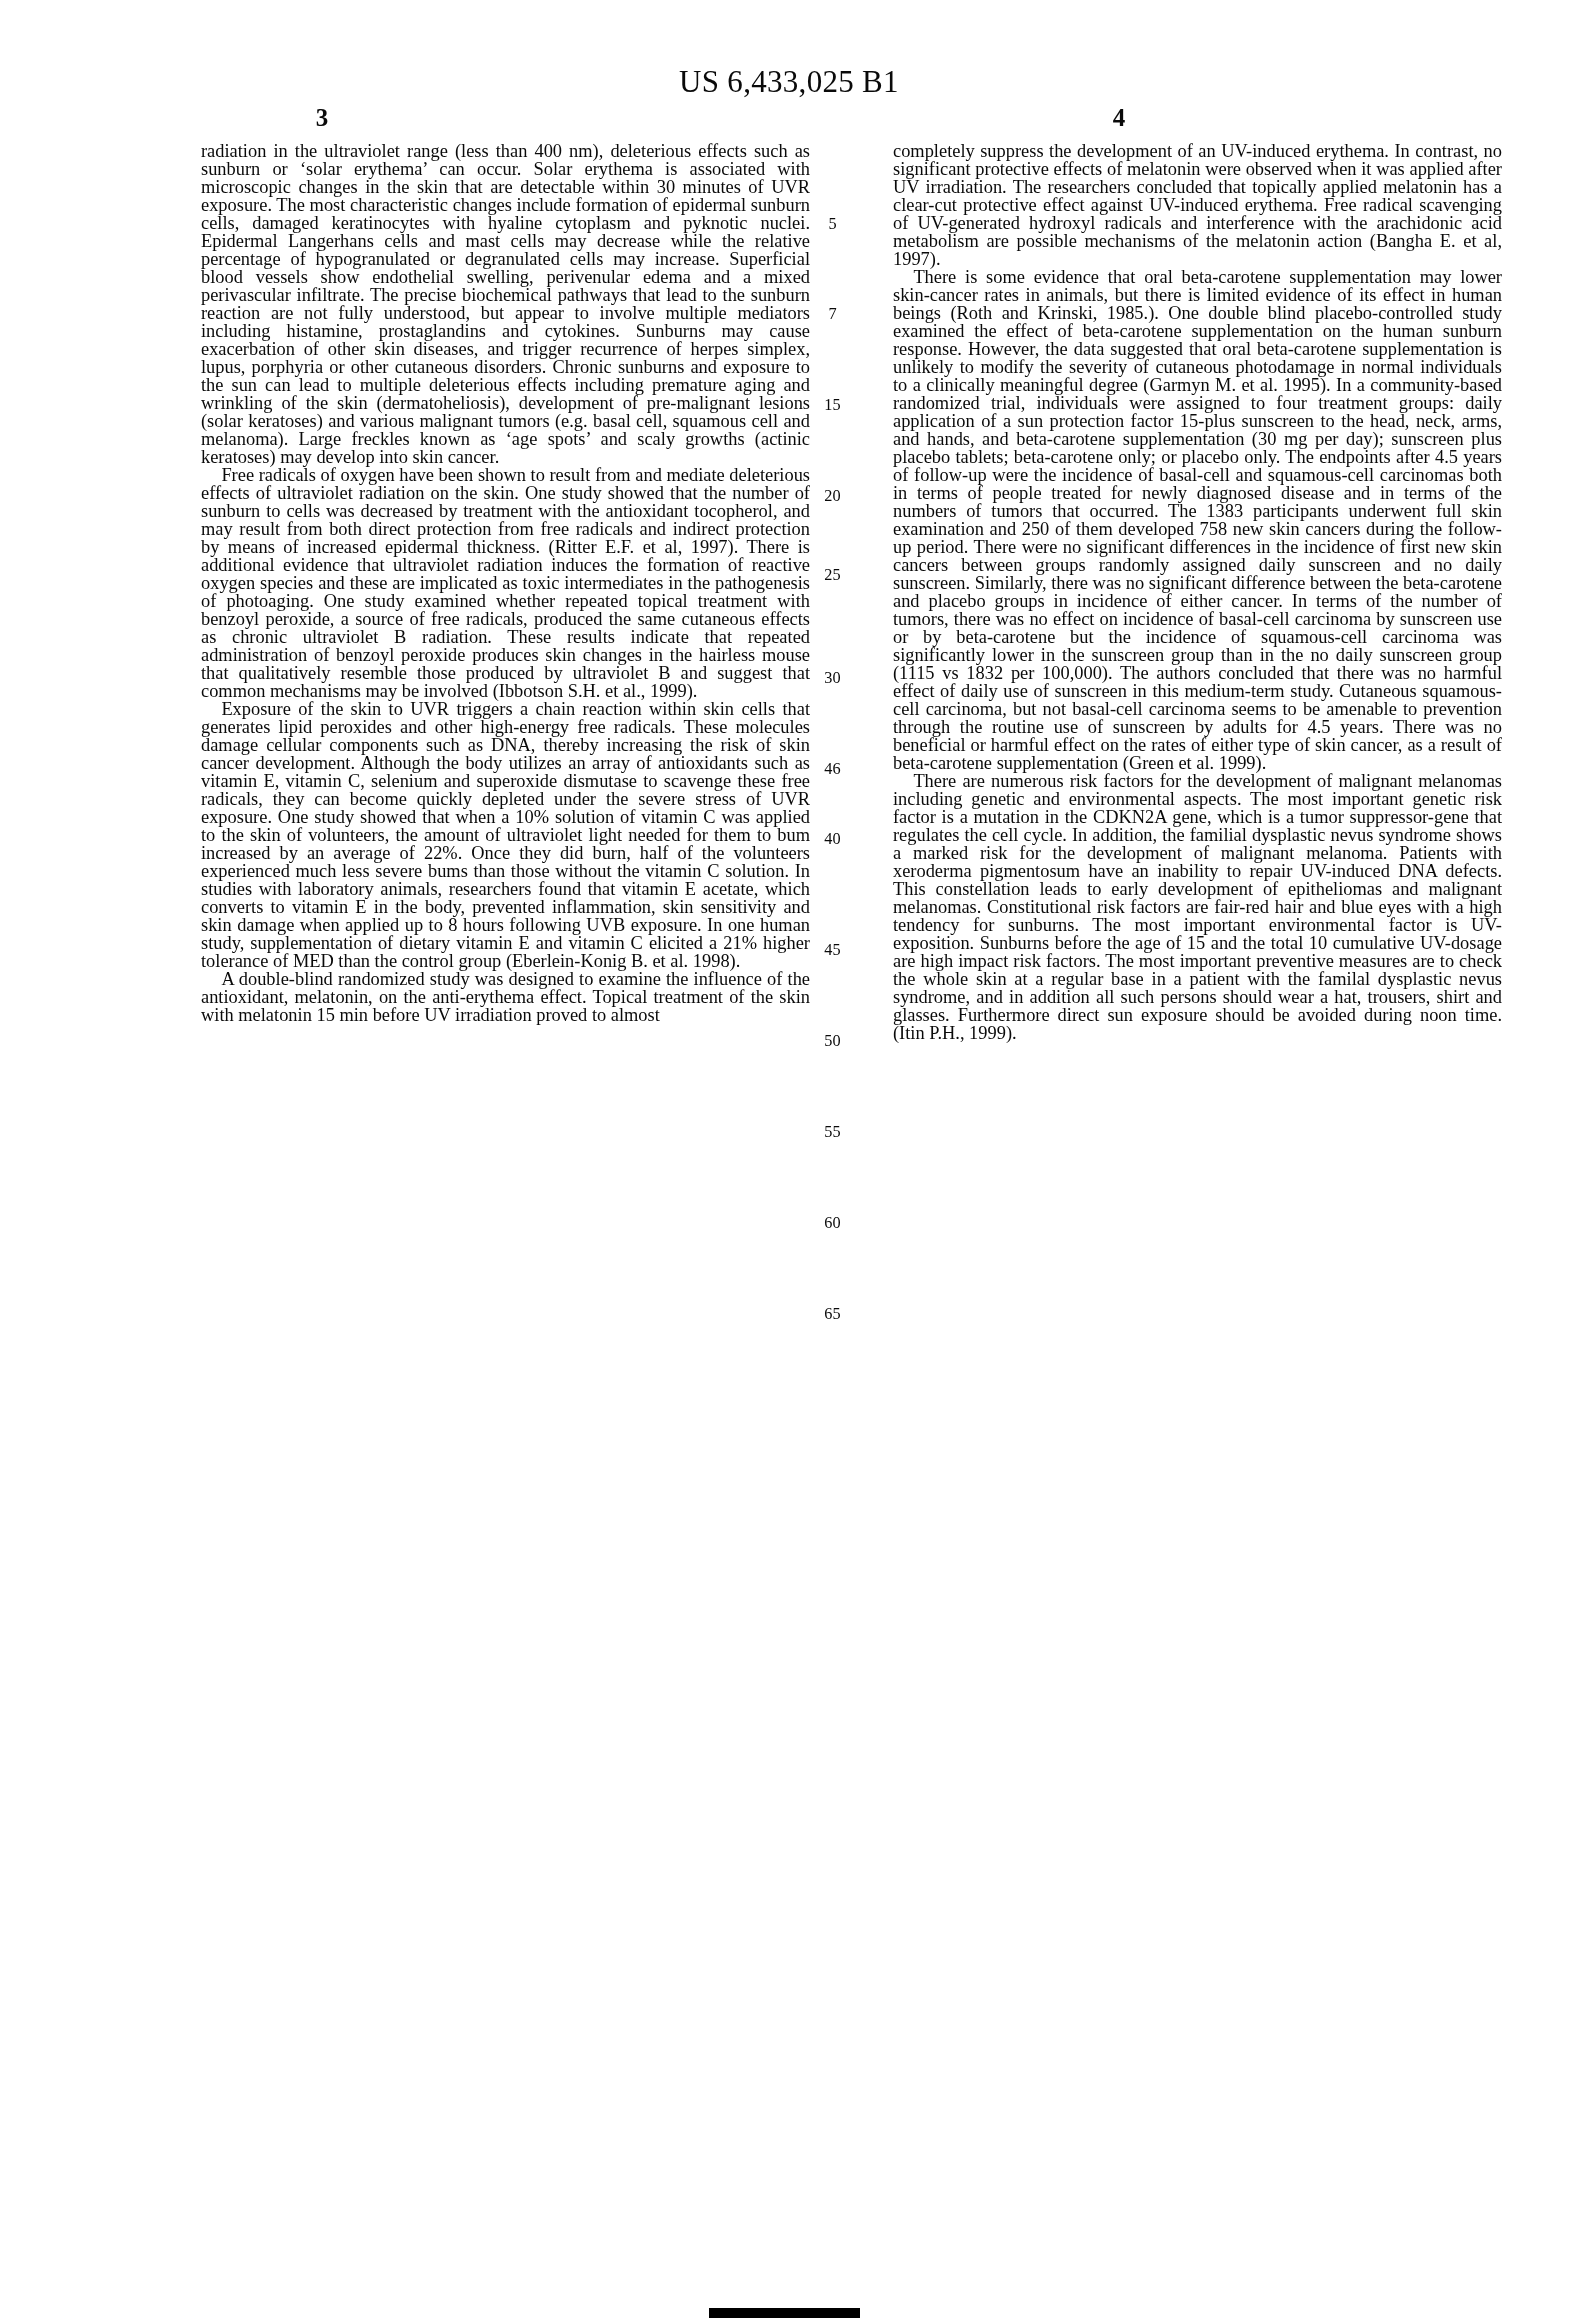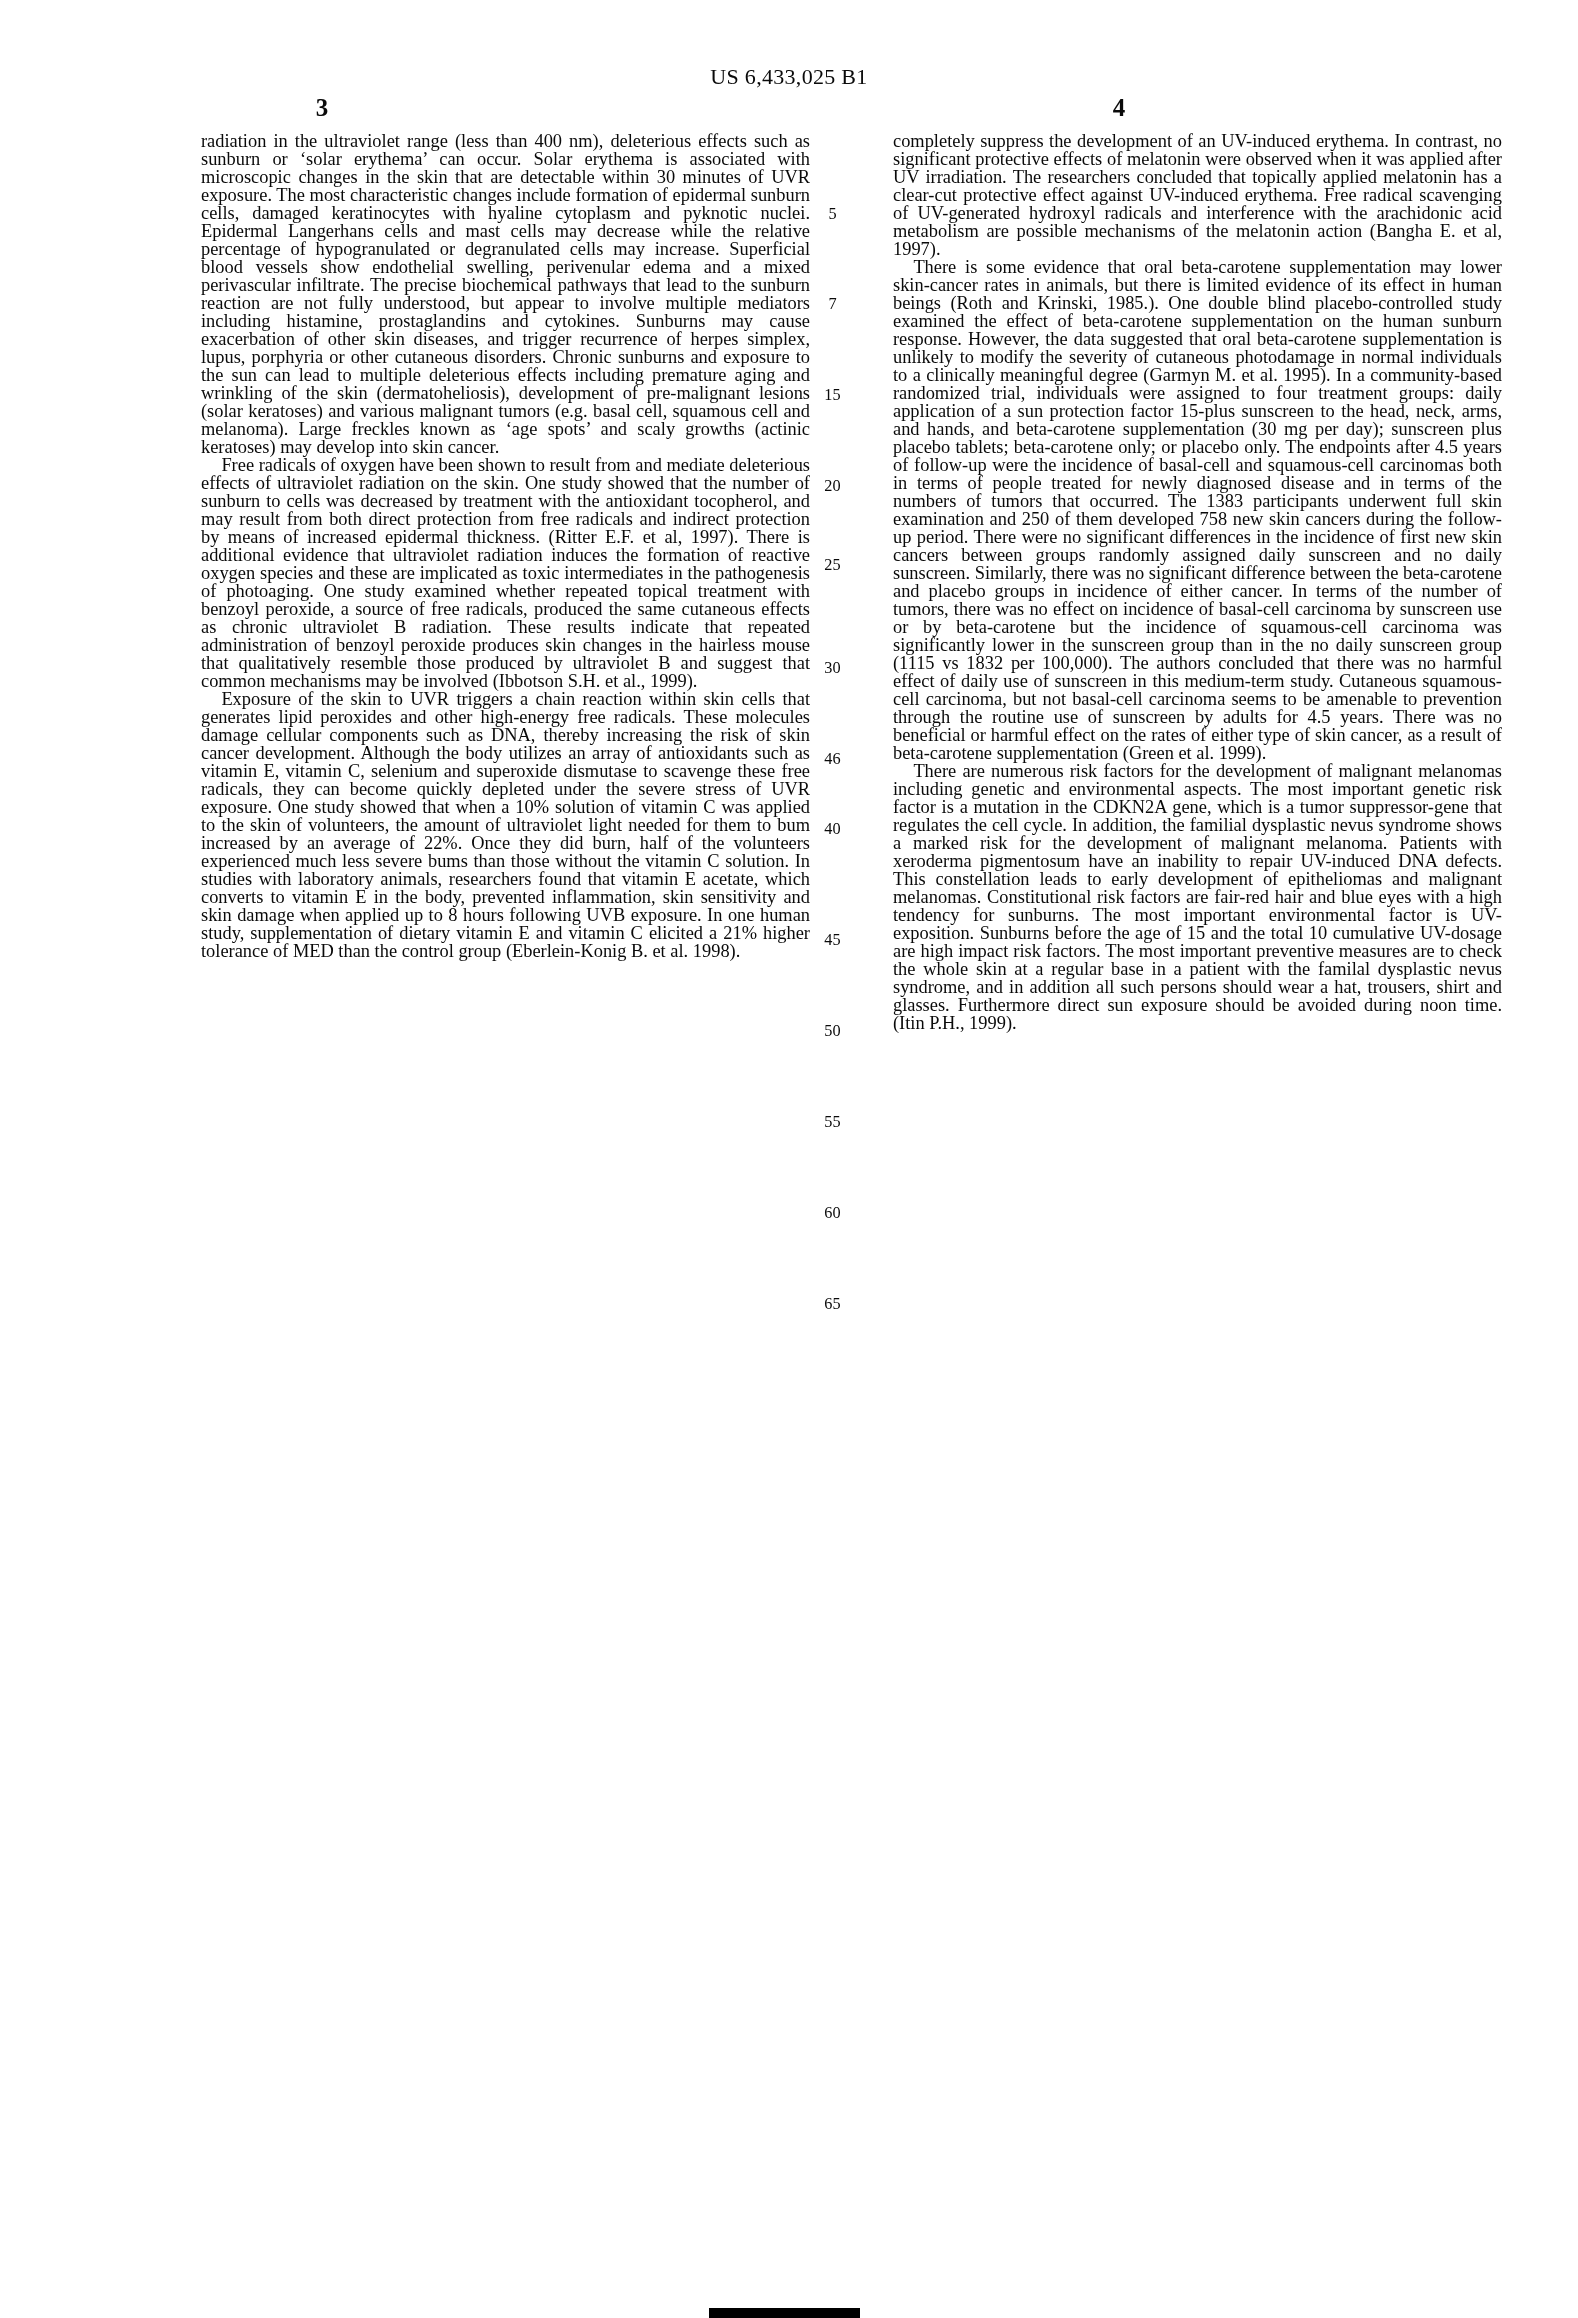--- a/index.html
+++ b/index.html
@@ -9,21 +9,21 @@
     height: 2319px;
     background: #ffffff;
     position: relative;
     font-family: "Liberation Serif", "DejaVu Serif", serif;
     color: #0a0a0a;
     overflow: hidden;
   }
   .patent-header {
     padding-top: 64px;
     text-align: center;
-    font-size: 22px;
+    font-size: 31px;
     letter-spacing: 0.3px;
     white-space: nowrap;
   }
   .colnums {
     position: relative;
     height: 33px;
     margin-top: 4.1px;
     font-size: 25px;
     font-weight: bold;
   }
@@ -76,20 +76,21 @@
   <div class="colnums">
     <span class="colnum-left">3</span>
     <span class="colnum-right">4</span>
   </div>
 
   <div class="textbody">
     <div class="col" id="col-left">
         <p>radiation in the ultraviolet range (less than 400 nm), deleterious effects such as sunburn or ‘solar erythema’ can occur. Solar erythema is associated with microscopic changes in the skin that are detectable within 30 minutes of UVR exposure. The most characteristic changes include formation of epidermal sunburn cells, damaged keratinocytes with hyaline cytoplasm and pyknotic nuclei. Epidermal Langerhans cells and mast cells may decrease while the relative percentage of hypogranulated or degranulated cells may increase. Superficial blood vessels show endothelial swelling, perivenular edema and a mixed perivascular infiltrate. The precise biochemical pathways that lead to the sunburn reaction are not fully understood, but appear to involve multiple mediators including histamine, prostaglandins and cytokines. Sunburns may cause exacerbation of other skin diseases, and trigger recurrence of herpes simplex, lupus, porphyria or other cutaneous disorders. Chronic sunburns and exposure to the sun can lead to multiple deleterious effects including premature aging and wrinkling of the skin (dermatoheliosis), development of pre-malignant lesions (solar keratoses) and various malignant tumors (e.g. basal cell, squamous cell and melanoma). Large freckles known as ‘age spots’ and scaly growths (actinic keratoses) may develop into skin cancer.</p>
         <p>Free radicals of oxygen have been shown to result from and mediate deleterious effects of ultraviolet radiation on the skin. One study showed that the number of sunburn to cells was decreased by treatment with the antioxidant tocopherol, and may result from both direct protection from free radicals and indirect protection by means of increased epidermal thickness. (Ritter E.F. et al, 1997). There is additional evidence that ultraviolet radiation induces the formation of reactive oxygen species and these are implicated as toxic intermediates in the pathogenesis of photoaging. One study examined whether repeated topical treatment with benzoyl peroxide, a source of free radicals, produced the same cutaneous effects as chronic ultraviolet B radiation. These results indicate that repeated administration of benzoyl peroxide produces skin changes in the hairless mouse that qualitatively resemble those produced by ultraviolet B and suggest that common mechanisms may be involved (Ibbotson S.H. et al., 1999).</p>
         <p>Exposure of the skin to UVR triggers a chain reaction within skin cells that generates lipid peroxides and other high-energy free radicals. These molecules damage cellular components such as DNA, thereby increasing the risk of skin cancer development. Although the body utilizes an array of antioxidants such as vitamin E, vitamin C, selenium and superoxide dismutase to scavenge these free radicals, they can become quickly depleted under the severe stress of UVR exposure. One study showed that when a 10% solution of vitamin C was applied to the skin of volunteers, the amount of ultraviolet light needed for them to bum increased by an average of 22%. Once they did burn, half of the volunteers experienced much less severe bums than those without the vitamin C solution. In studies with laboratory animals, researchers found that vitamin E acetate, which converts to vitamin E in the body, prevented inflammation, skin sensitivity and skin damage when applied up to 8 hours following UVB exposure. In one human study, supplementation of dietary vitamin E and vitamin C elicited a 21% higher tolerance of MED than the control group (Eberlein-Konig B. et al. 1998).</p>
+        <p>A double-blind randomized study was designed to examine the influence of the antioxidant, melatonin, on the anti-erythema effect. Topical treatment of the skin with melatonin 15 min before UV irradiation proved to almost</p>
       </div>
     <div class="gutter" id="gutter">
         <span style="top: 73px;">5</span>
         <span style="top: 163px;">7</span>
         <span style="top: 254px;">15</span>
         <span style="top: 345px;">20</span>
         <span style="top: 424px;">25</span>
         <span style="top: 527px;">30</span>
         <span style="top: 618px;">46</span>
         <span style="top: 688px;">40</span>

